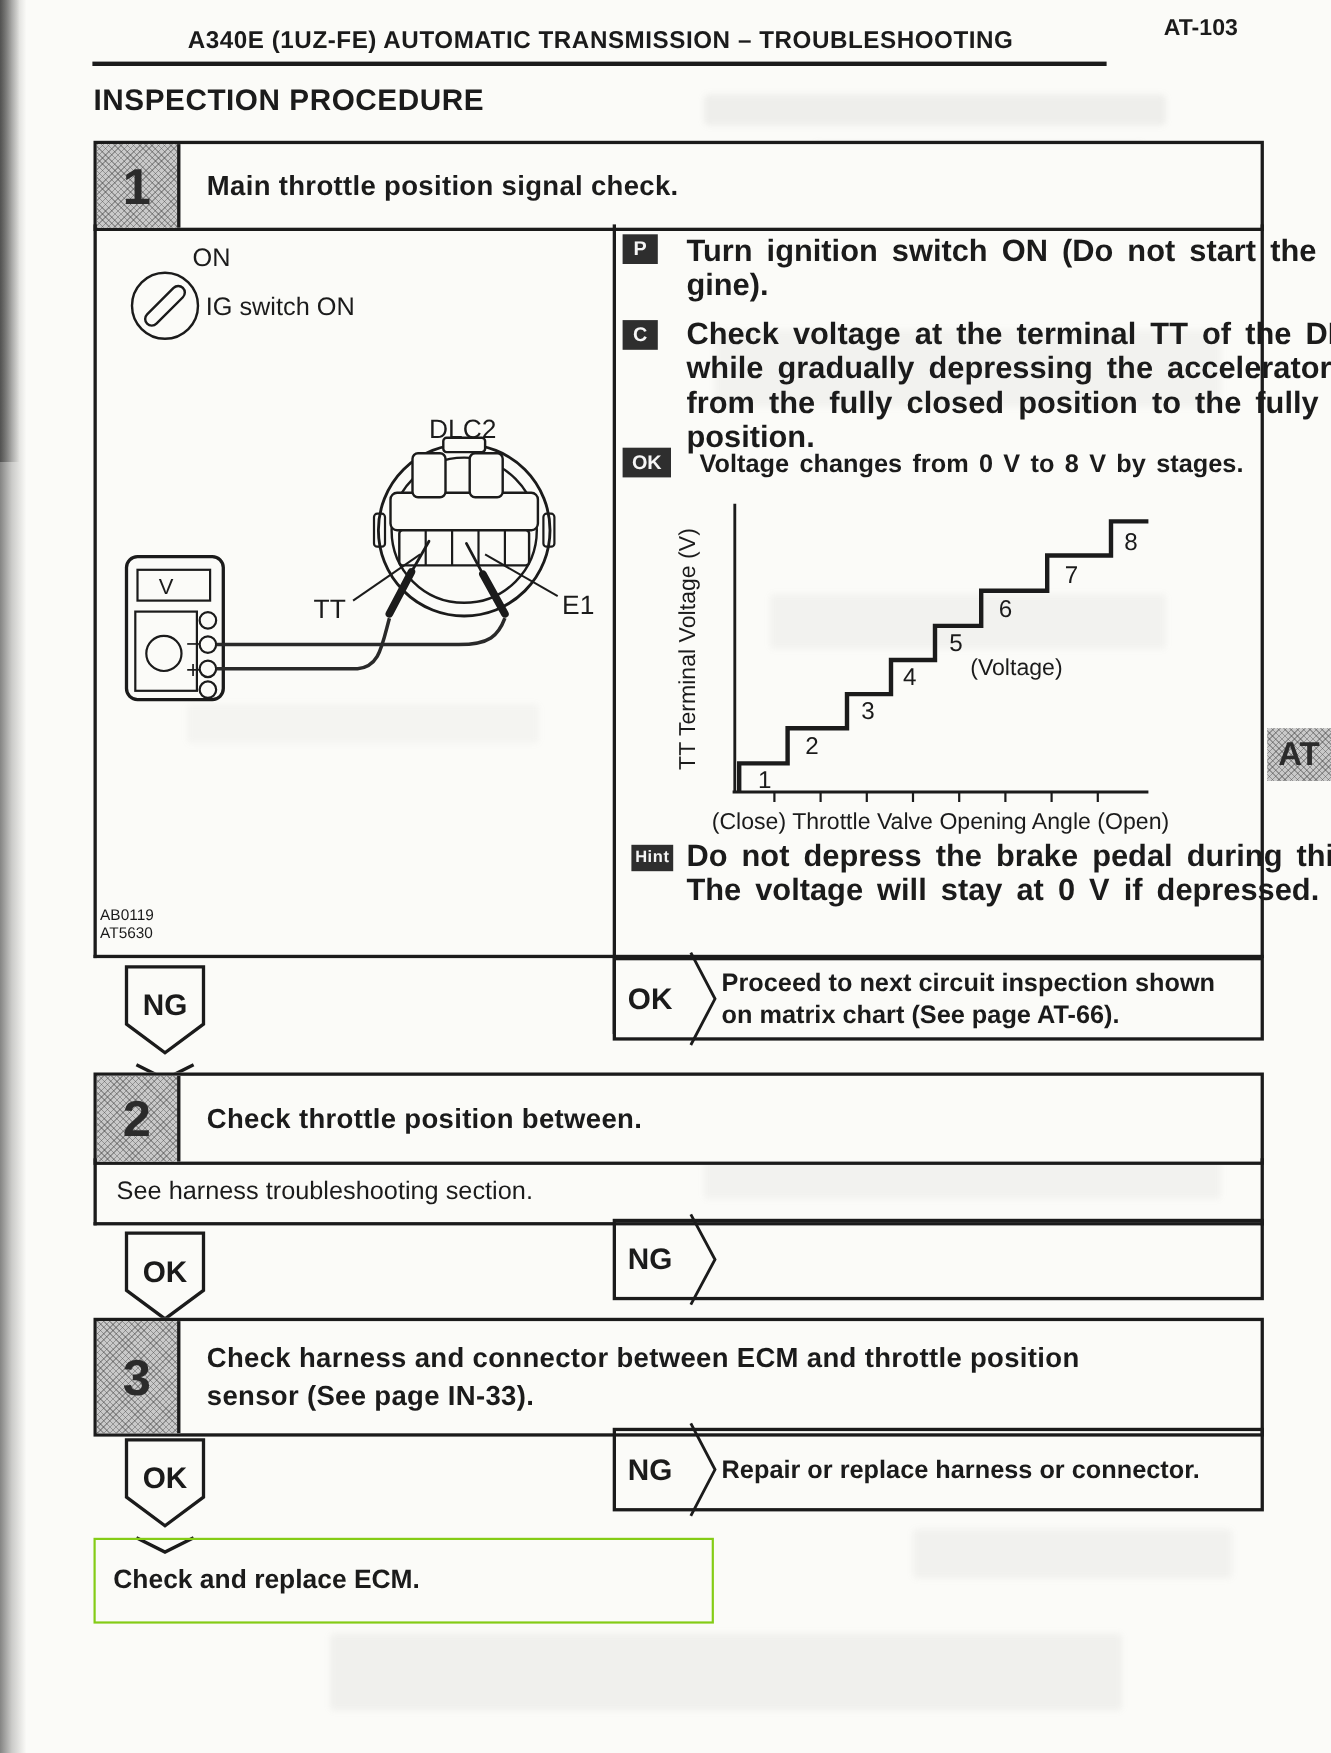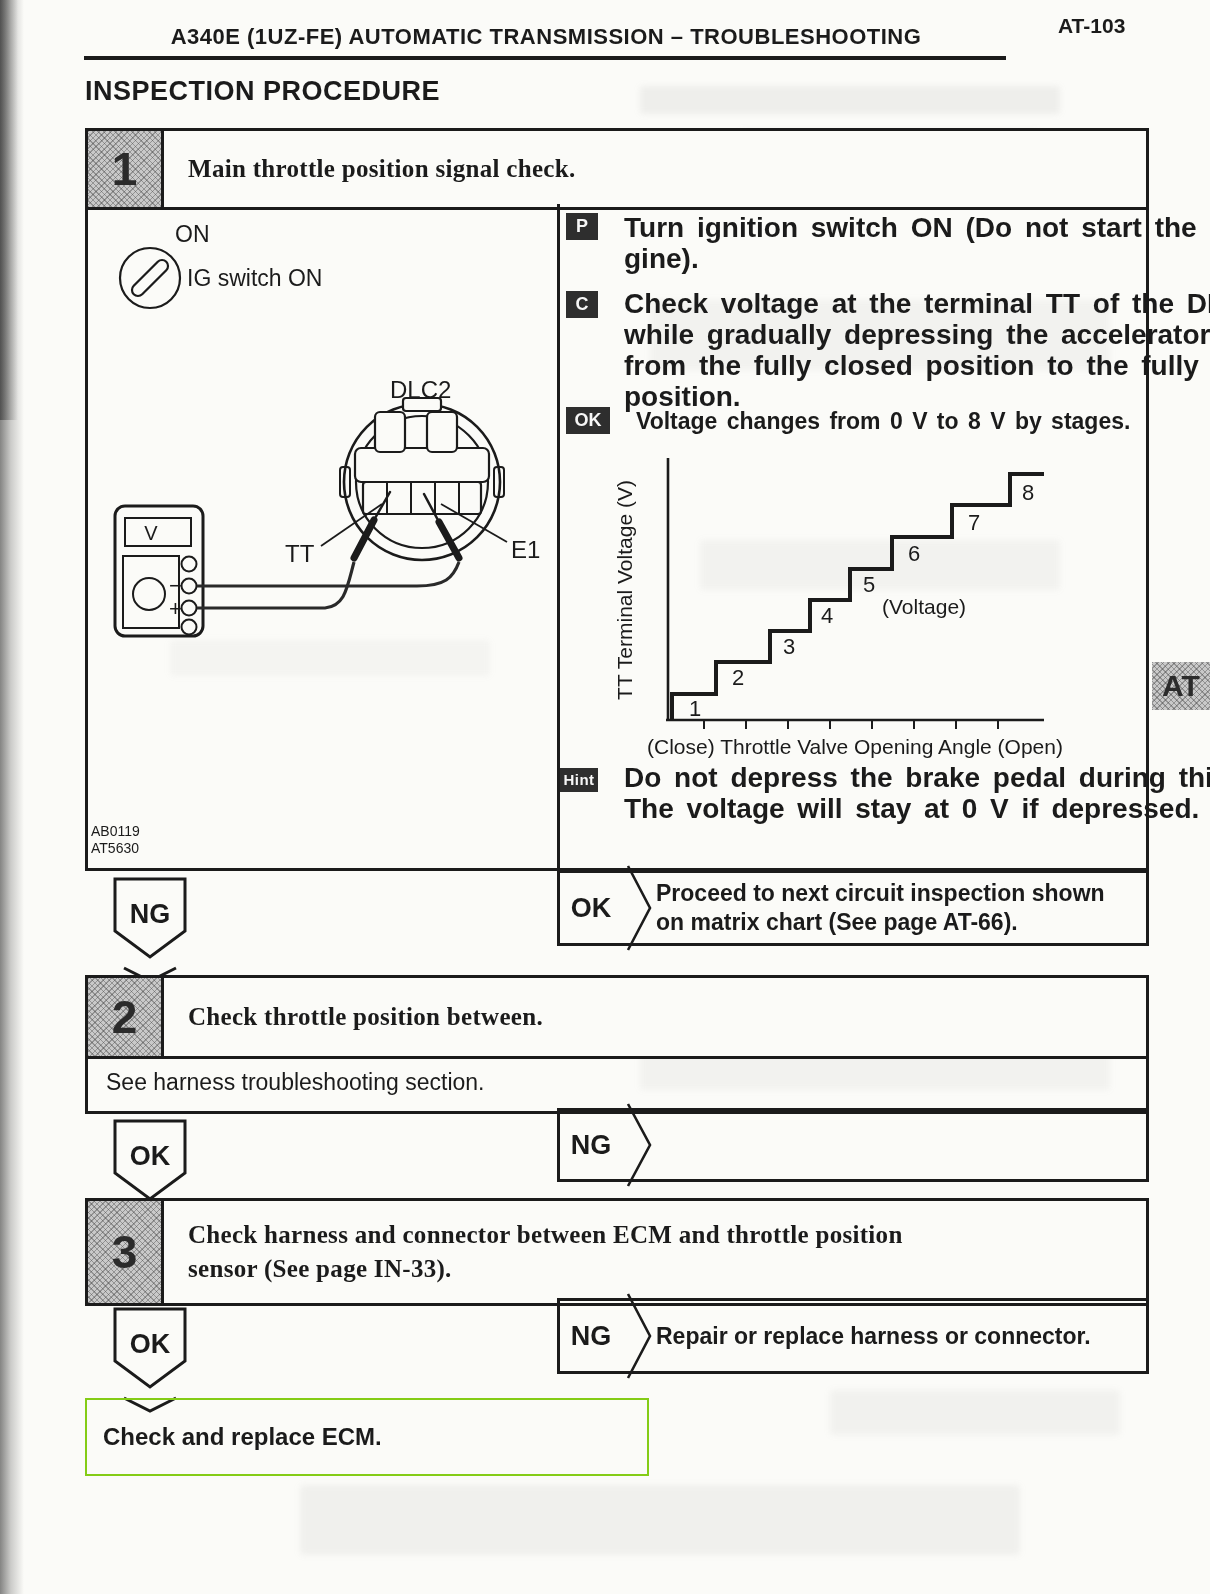--- a/index.html
+++ b/index.html
@@ -23,27 +23,27 @@
   .hdr-rule{left:84px;top:56px;width:922px;height:4px;background:#1b1b1b;}
   .sect-heading{left:85px;top:76px;font-size:27px;font-weight:bold;letter-spacing:.5px;}
   
   .band{border:3px solid #1b1b1b;background:#fbfbf8;display:flex;align-items:center;}
   .numbox{width:73px;align-self:stretch;border-right:3px solid #1b1b1b;
     background-color:#c9c9c9;
     background-image:repeating-linear-gradient(45deg,rgba(60,60,60,.38) 0 1px,transparent 1px 4px),
                      repeating-linear-gradient(135deg,rgba(60,60,60,.38) 0 1px,transparent 1px 4px);
     display:flex;align-items:center;justify-content:center;}
   .numbox span{font-size:46px;font-weight:bold;color:#2b2b2b;}
-  .band-title{padding-left:24px;font-size:25px;font-weight:bold;letter-spacing:.3px;line-height:34px;font-family:Liberation Serif, serif;}
+  .band-title{padding-left:24px;font-size:25px;font-weight:bold;letter-spacing:.3px;line-height:34px;}
   .vline{width:3px;background:#1b1b1b;}
   
   .tag{background:#2e2e2e;color:#f6f6f6;font-weight:bold;text-align:center;line-height:27px;height:27px;}
   .tag-sq{width:32px;font-size:18px;}
   .tag-ok{width:44px;font-size:18px;}
-  .tag-hint{width:38px;font-size:15px;height:24px;line-height:24px;letter-spacing:.5px;}
+  .tag-hint{width:38px;font-size:15px;height:24px;line-height:24px;letter-spacing:.5px;margin-left:14px;}
   .body-text{font-size:28px;line-height:31px;word-spacing:5px;font-weight:bold;}
   .ok-line{font-size:23px;font-weight:bold;word-spacing:3px;margin-left:12px;}
   
   .result-row{border:3px solid #1b1b1b;display:flex;align-items:center;}
   .result-label{width:62px;text-align:center;font-size:27px;font-weight:bold;}
   .result-text{font-size:23px;font-weight:bold;line-height:29px;margin-left:34px;}
   .chev{position:absolute;overflow:visible;}
   
   .flow-arrow{overflow:visible;}
   

